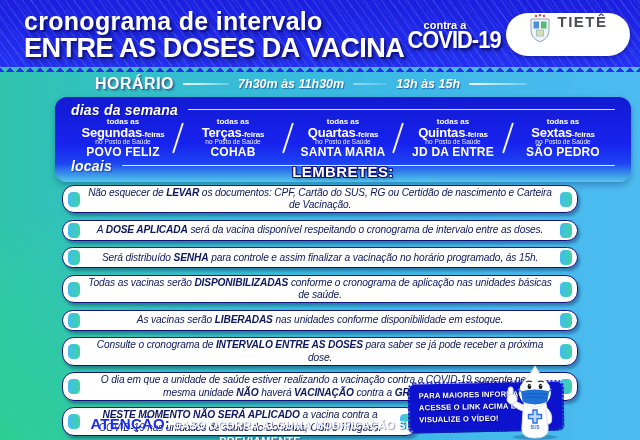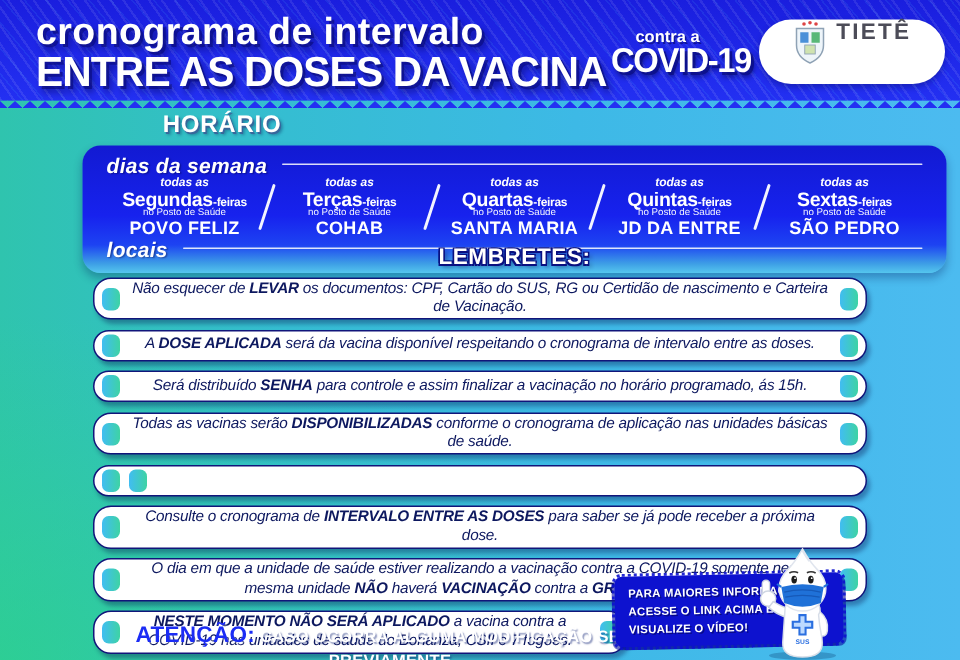--- a/index.html
+++ b/index.html
@@ -26,38 +26,38 @@
   .covid-badge{position:absolute;left:404px;top:19px;z-index:2;color:#fff;width:100px;text-align:center;}
   .covid-top{display:block;font-size:11px;font-weight:700;margin-bottom:-4px;margin-left:-18px;
     text-shadow:1px 1px 0 rgba(9,11,125,.7);}
   .covid-main{display:block;font-size:23px;font-weight:700;letter-spacing:-1px;transform:scaleX(.95);
     text-shadow:2px 2px 0 rgba(9,11,125,.7),2px 3px 4px rgba(0,0,50,.5);}
   .city-pill{position:absolute;right:10px;top:13px;width:124px;height:43px;background:#fff;border-radius:22px;
     z-index:2;display:flex;align-items:flex-start;justify-content:center;gap:5px;box-shadow:0 2px 4px rgba(0,10,80,.35);}
   .city-name{font-size:15px;font-weight:700;color:#4c4c58;letter-spacing:1.5px;}
 
   
-  .horario-row{position:absolute;left:95px;top:75px;height:18px;display:flex;align-items:center;gap:9px;z-index:2;flex-direction:column;}
+  .horario-row{position:absolute;left:95px;top:75px;height:18px;display:flex;align-items:center;gap:9px;z-index:2;}
   .horario-label{color:#fff;font-size:16px;font-weight:700;letter-spacing:.5px;
     text-shadow:1px 1px 0 rgba(60,90,150,.8),2px 2px 2px rgba(0,20,80,.35);}
   .hline{height:2px;border-radius:1px;background:linear-gradient(90deg,rgba(255,255,255,.95),rgba(255,255,255,.25));}
   .hline.a{width:46px}.hline.b{width:34px;opacity:.5}.hline.c{width:58px}
   .htime{color:#fff;font-size:12.5px;font-weight:700;font-style:italic;text-shadow:1px 1px 1px rgba(0,20,90,.45);}
 
   
   .blue-box{position:absolute;left:55px;top:97px;width:576px;height:85px;border-radius:12px;
     background:linear-gradient(180deg,#121ad2 0%,#1722ee 55%,#1d43f2 78%,#3ea0e6 93%,#55c6ee 100%);
     box-shadow:0 3px 6px rgba(0,20,90,.3);padding:5px 16px 0;box-sizing:border-box;color:#fff;z-index:2;}
   .box-row{display:flex;align-items:center;gap:10px;height:15px;}
   .script-label{font-style:italic;font-weight:700;font-size:14px;letter-spacing:.2px;white-space:nowrap;
     text-shadow:1px 1px 1px rgba(0,0,60,.4);}
   .box-row .rule{flex:1;height:1.5px;background:rgba(255,255,255,.85);border-radius:1px;}
   .days-row{display:flex;align-items:stretch;justify-content:space-between;height:40px;margin:1px 0 0;}
   .day-col{flex:1;display:flex;flex-direction:column;align-items:center;justify-content:center;line-height:1.02;text-align:center;}
-  .day-col .todas{font-size:8px;font-weight:700;font-style:italic;}
+  .day-col .todas{font-size:8px;font-weight:700;}
   .day-col .dayname{font-size:13px;font-weight:700;letter-spacing:-.2px;text-align:right;}
   .day-col .dayname small{font-size:8px;font-weight:700;}
   .day-col .posto{font-size:6.5px;opacity:.95;}
   .day-col .place{font-size:12px;font-weight:700;letter-spacing:.2px;}
   .day-sep{width:2px;background:rgba(255,255,255,.95);transform:rotate(18deg);margin:4px 2px;border-radius:1px;}
   .lembretes{position:absolute;left:0;right:0;bottom:2px;text-align:center;font-size:15px;font-weight:700;letter-spacing:.4px;
     text-shadow:-1px -1px 0 #0a1080,1px -1px 0 #0a1080,-1px 1px 0 #0a1080,1px 1px 0 #0a1080,2px 2px 3px rgba(0,0,40,.4);}
 
   
   .reminders-list{position:absolute;left:62px;top:185px;width:516px;display:flex;flex-direction:column;gap:6.5px;z-index:2;}
@@ -184,20 +184,21 @@
         <p class="bar-text"><span>Será distribuído </span><b>SENHA</b><span> para controle e assim finalizar a vacinação no horário programado, ás 15h.</span></p>
         <span class="cap"></span>
       </div>
       <div class="bar">
         <span class="cap"></span>
         <p class="bar-text"><span>Todas as vacinas serão </span><b>DISPONIBILIZADAS</b><span> conforme o cronograma de aplicação nas unidades básicas de saúde.</span></p>
         <span class="cap"></span>
       </div>
       <div class="bar">
         <span class="cap"></span>
+        <p class="bar-text"><span>As vacinas serão </span><b>LIBERADAS</b><span> nas unidades conforme disponibilidade em estoque.</span></p>
         <span class="cap"></span>
       </div>
       <div class="bar">
         <span class="cap"></span>
         <p class="bar-text"><span>Consulte o cronograma de </span><b>INTERVALO ENTRE AS DOSES</b><span> para saber se já pode receber a próxima dose.</span></p>
         <span class="cap"></span>
       </div>
       <div class="bar">
         <span class="cap"></span>
         <p class="bar-text"><span>O dia em que a unidade de saúde estiver realizando a vacinação contra a COVID-19 somente nesta mesma unidade </span><b>NÃO</b><span> haverá </span><b>VACINAÇÃO</b><span> contra a </span><b>GRIPE</b><span> (influenza).</span></p>

